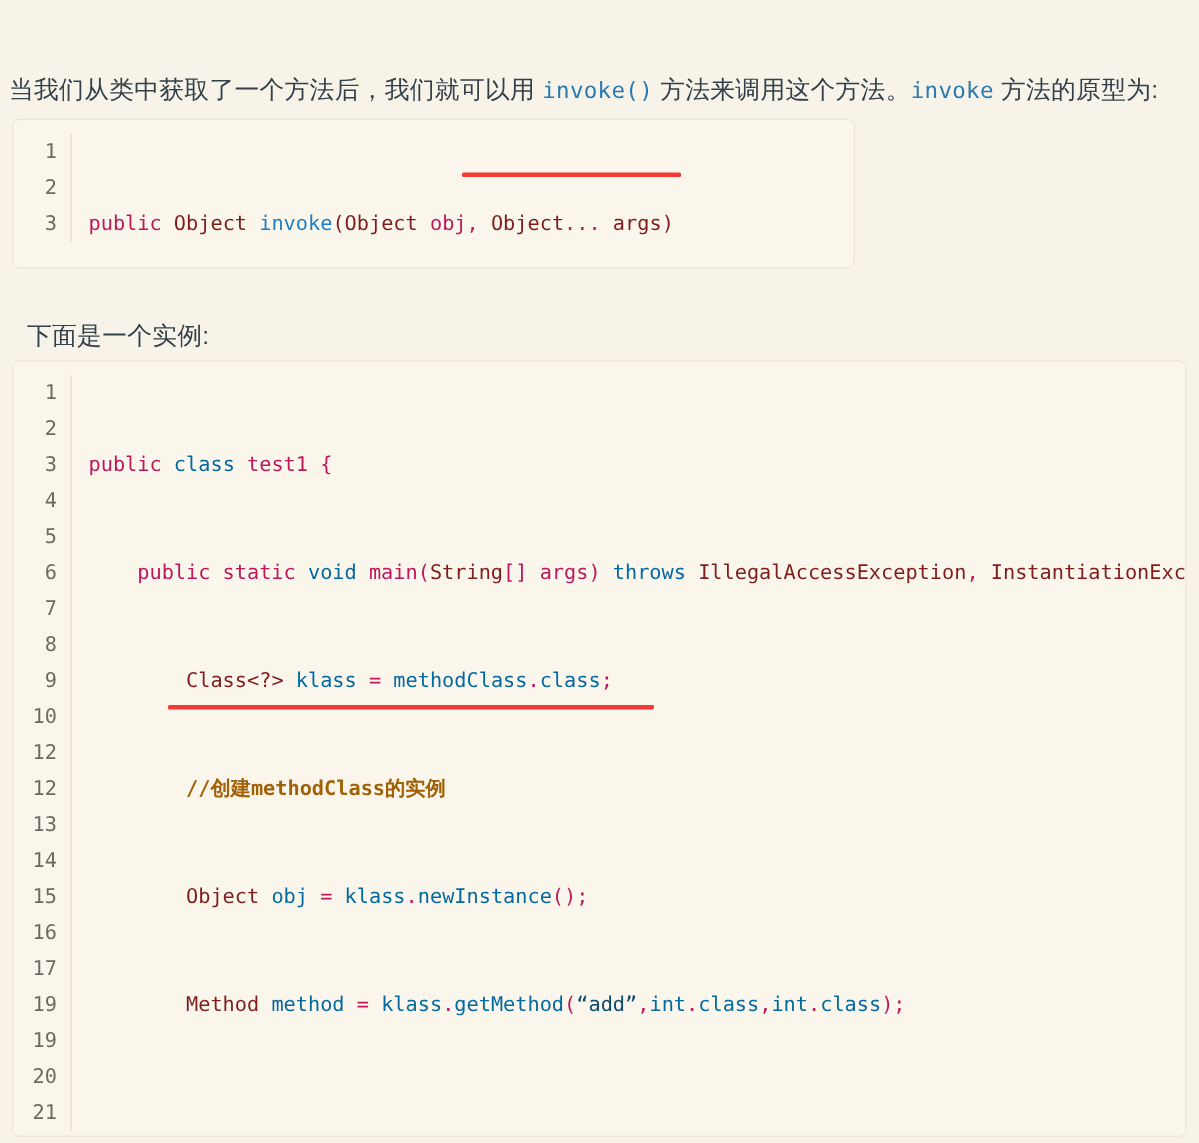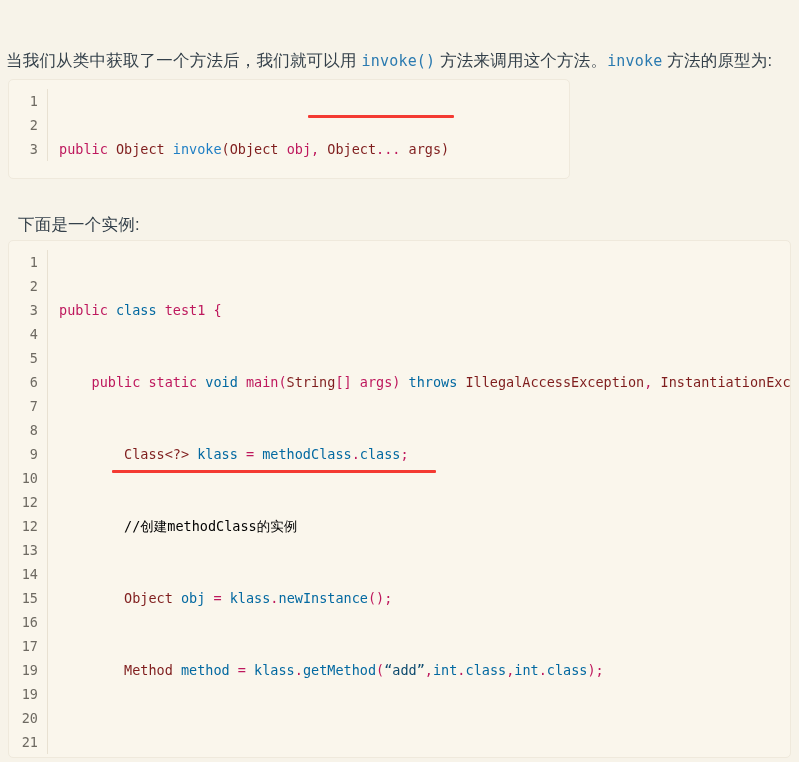--- a/index.html
+++ b/index.html
@@ -109,21 +109,21 @@
     position: relative;
   }
   .codearea .ln { height: 24px; }
 
   
   .t-plain { color: #be185d; }
   .t-type  { color: #7f1d1d; }
   .t-kw    { color: #0369a1; }
   .t-fn    { color: #1f7fc4; }
   .t-str   { color: #0c4a6e; }
-  .t-com   { color: #000000; }
+  .t-com   { color: #a16207; font-weight: bold; }
 
   
   .redline {
     position: absolute;
     background: #f43a32;
     height: 3px;
     border-radius: 1px;
     z-index: 5;
   }
   .rl-1 { top: 115px; left: 308px; width: 146px; }

